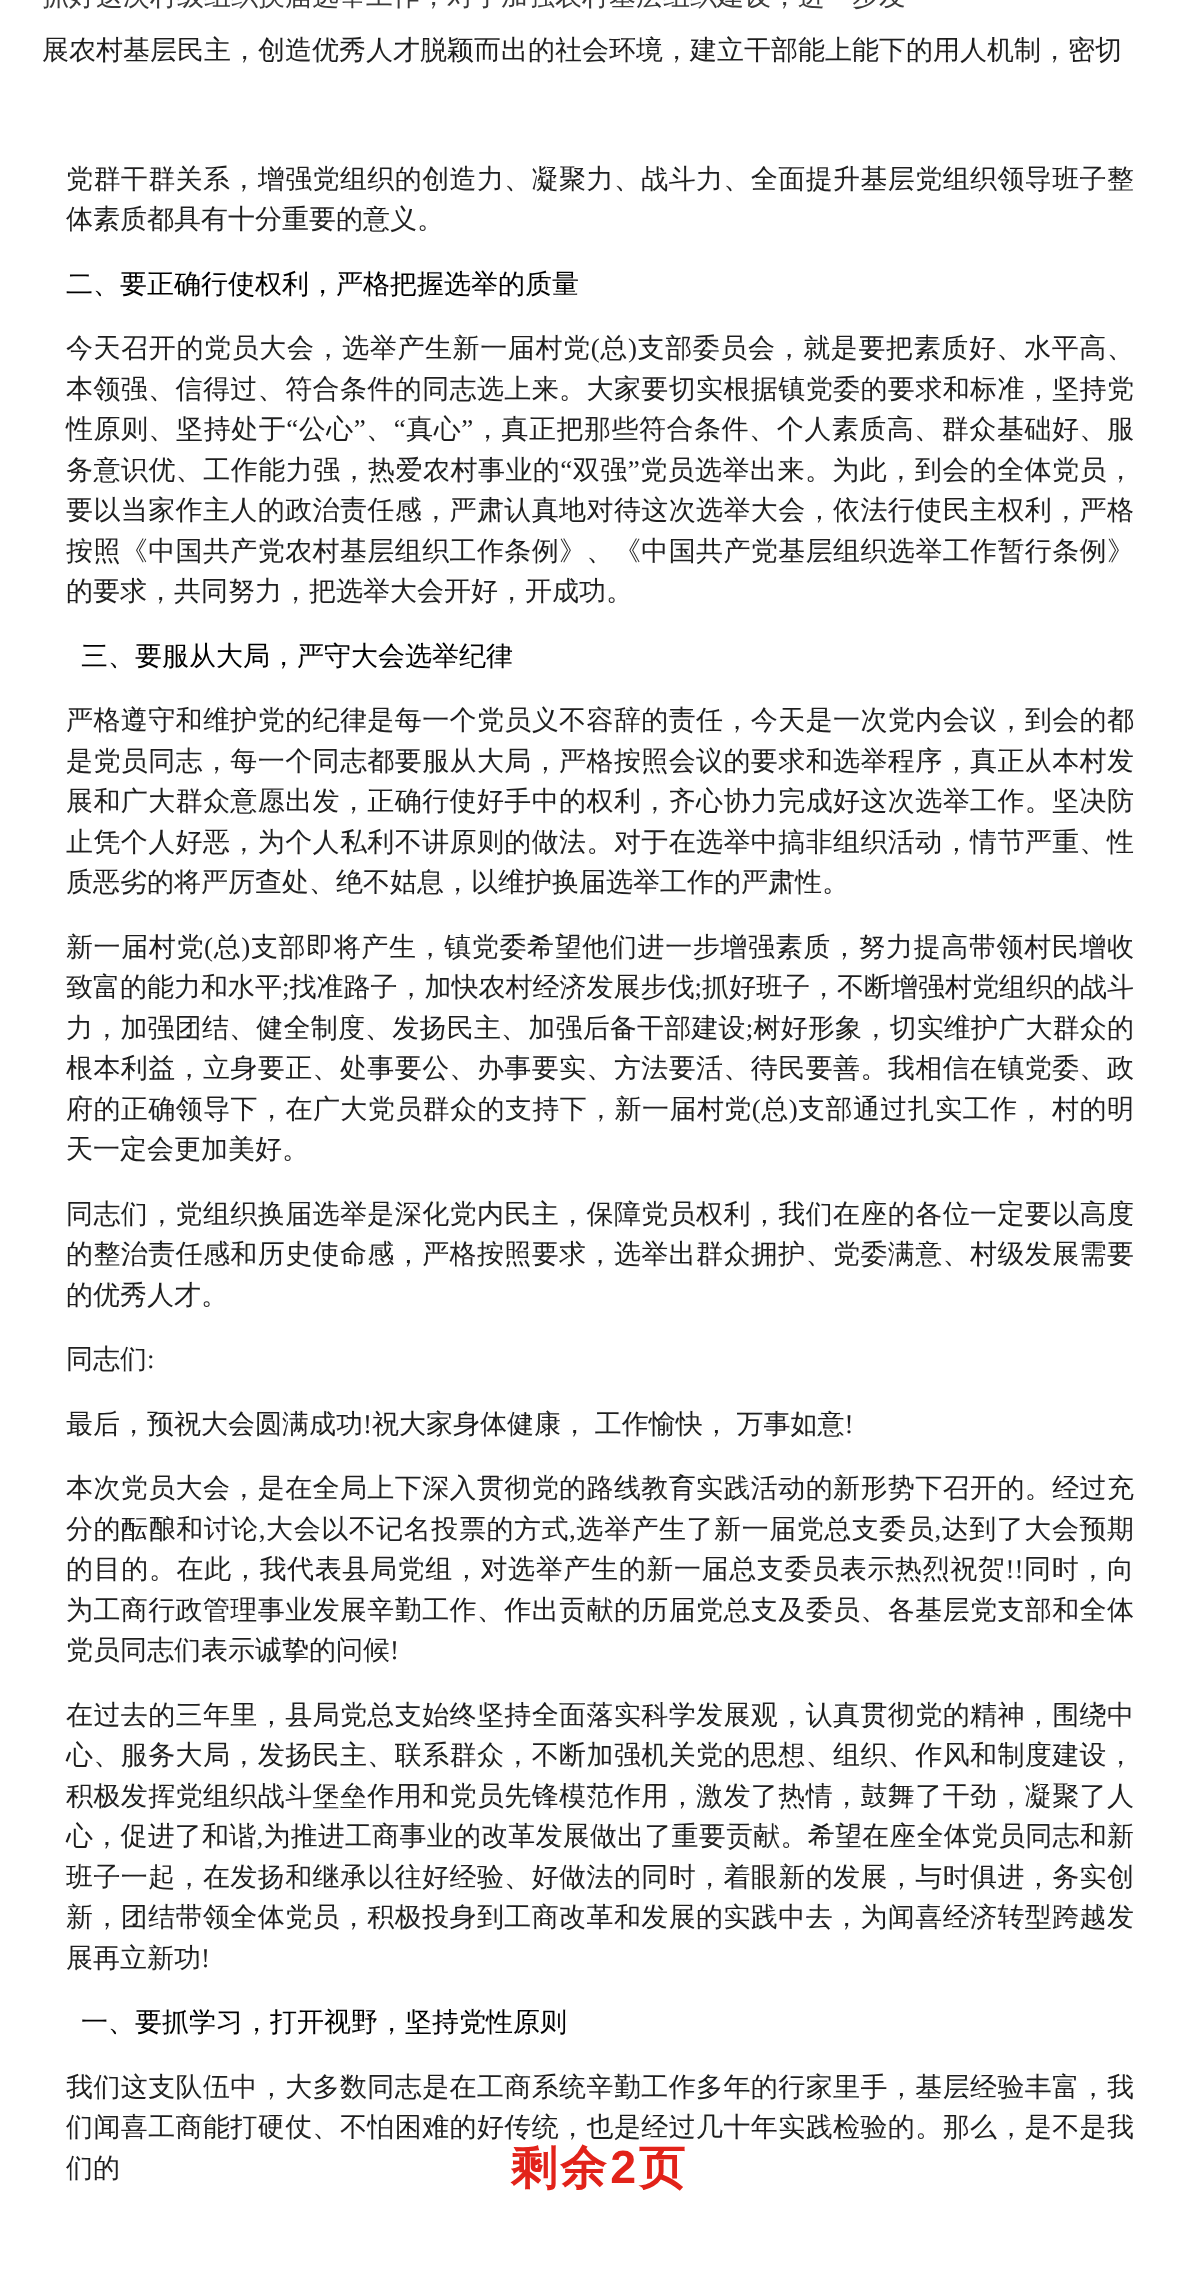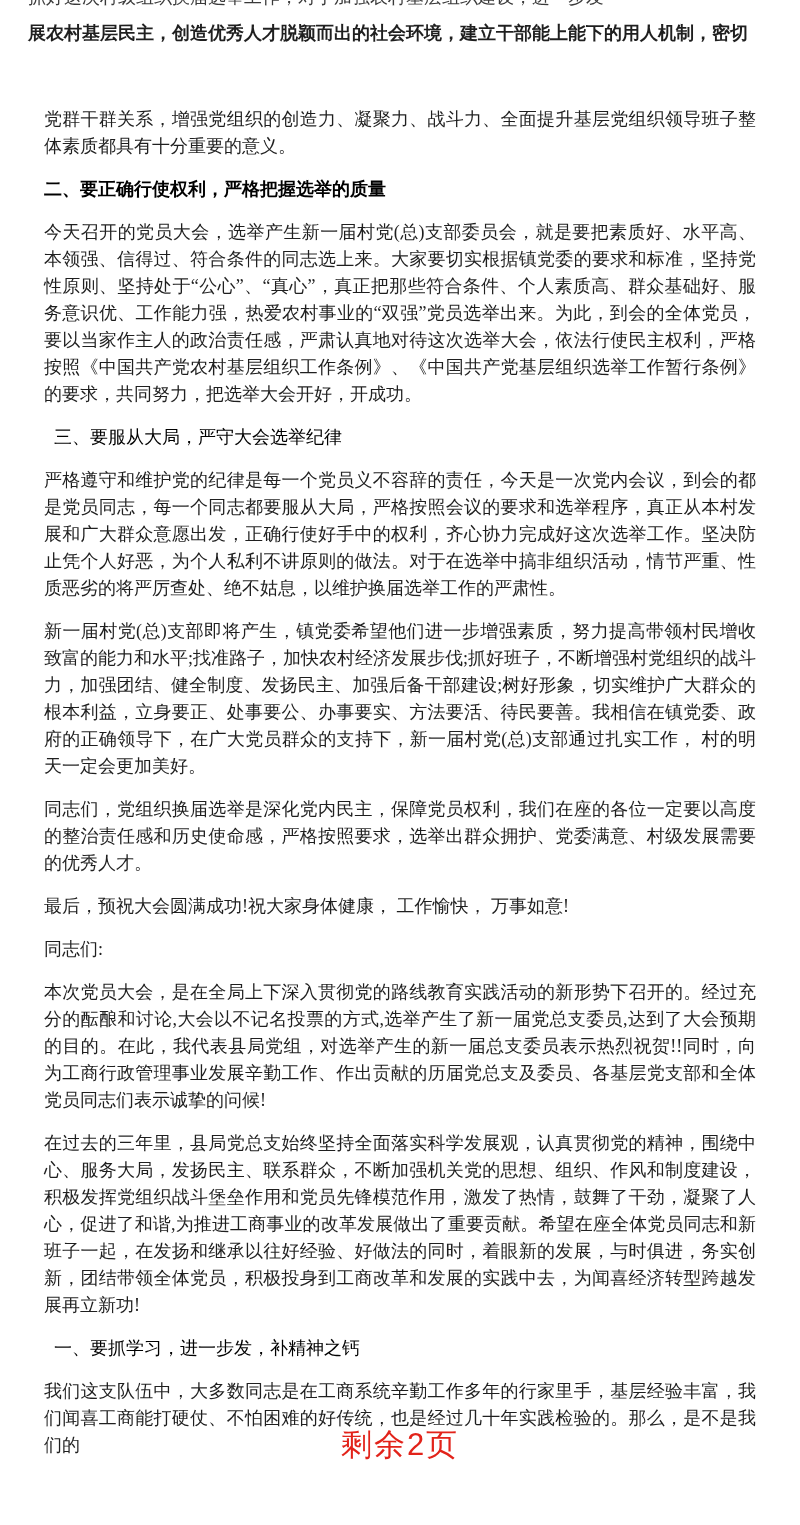--- a/index.html
+++ b/index.html
@@ -14,35 +14,35 @@
   }
   .textcol {
     position: absolute;
     left: 28px;
     width: 744px;
     font-size: 18px;
     line-height: 27px;
     text-align: justify;
   }
   .clip-line { top: -16px; height: 27px; overflow: hidden; color: #3a3a3a; }
-  .line2 { top: 20px; font-weight: bold; }
+  .line2 { top: 20px; }
   .body-text { top: 90px; }
   .body-text p { margin: 16px; padding: 0; }
-  .body-text p.heading { font-weight: bold; color: #000; }
+  .body-text p.heading { font-weight: normal; color: #000; }
   .body-text p.heading_indent { font-weight: normal; color: #000; text-indent: 10px; }
   .footer-note {
     position: absolute;
     top: 1424px;
     left: 0;
     width: 100%;
     display: flex;
     justify-content: center;
     gap: 52px;
     font-family: "Liberation Sans", "DejaVu Sans", sans-serif;
-    font-weight: normal;
+    font-weight: bold;
     font-size: 31px;
     letter-spacing: 2px;
     align-items: center;
   }
 </style>
 </head>
 <body>
 
 <div class="page">
 
@@ -51,25 +51,25 @@
   <div class="textcol line2">展农村基层民主，创造优秀人才脱颖而出的社会环境，建立干部能上能下的用人机制，密切</div>
 
   <div class="textcol body-text">
       <p class="paragraph">党群干群关系，增强党组织的创造力、凝聚力、战斗力、全面提升基层党组织领导班子整体素质都具有十分重要的意义。</p>
       <p class="heading">二、要正确行使权利，严格把握选举的质量</p>
       <p class="paragraph">今天召开的党员大会，选举产生新一届村党(总)支部委员会，就是要把素质好、水平高、本领强、信得过、符合条件的同志选上来。大家要切实根据镇党委的要求和标准，坚持党性原则、坚持处于“公心”、“真心”，真正把那些符合条件、个人素质高、群众基础好、服务意识优、工作能力强，热爱农村事业的“双强”党员选举出来。为此，到会的全体党员，要以当家作主人的政治责任感，严肃认真地对待这次选举大会，依法行使民主权利，严格按照《中国共产党农村基层组织工作条例》、《中国共产党基层组织选举工作暂行条例》的要求，共同努力，把选举大会开好，开成功。</p>
       <p class="heading_indent">三、要服从大局，严守大会选举纪律</p>
       <p class="paragraph">严格遵守和维护党的纪律是每一个党员义不容辞的责任，今天是一次党内会议，到会的都是党员同志，每一个同志都要服从大局，严格按照会议的要求和选举程序，真正从本村发展和广大群众意愿出发，正确行使好手中的权利，齐心协力完成好这次选举工作。坚决防止凭个人好恶，为个人私利不讲原则的做法。对于在选举中搞非组织活动，情节严重、性质恶劣的将严厉查处、绝不姑息，以维护换届选举工作的严肃性。</p>
       <p class="paragraph">新一届村党(总)支部即将产生，镇党委希望他们进一步增强素质，努力提高带领村民增收致富的能力和水平;找准路子，加快农村经济发展步伐;抓好班子，不断增强村党组织的战斗力，加强团结、健全制度、发扬民主、加强后备干部建设;树好形象，切实维护广大群众的根本利益，立身要正、处事要公、办事要实、方法要活、待民要善。我相信在镇党委、政府的正确领导下，在广大党员群众的支持下，新一届村党(总)支部通过扎实工作， 村的明天一定会更加美好。</p>
       <p class="paragraph">同志们，党组织换届选举是深化党内民主，保障党员权利，我们在座的各位一定要以高度的整治责任感和历史使命感，严格按照要求，选举出群众拥护、党委满意、村级发展需要的优秀人才。</p>
+      <p class="paragraph">同志们:</p>
       <p class="paragraph">最后，预祝大会圆满成功!祝大家身体健康， 工作愉快， 万事如意!</p>
-      <p class="paragraph">同志们:</p>
       <p class="paragraph">本次党员大会，是在全局上下深入贯彻党的路线教育实践活动的新形势下召开的。经过充分的酝酿和讨论,大会以不记名投票的方式,选举产生了新一届党总支委员,达到了大会预期的目的。在此，我代表县局党组，对选举产生的新一届总支委员表示热烈祝贺!!同时，向为工商行政管理事业发展辛勤工作、作出贡献的历届党总支及委员、各基层党支部和全体党员同志们表示诚挚的问候!</p>
       <p class="paragraph">在过去的三年里，县局党总支始终坚持全面落实科学发展观，认真贯彻党的精神，围绕中心、服务大局，发扬民主、联系群众，不断加强机关党的思想、组织、作风和制度建设，积极发挥党组织战斗堡垒作用和党员先锋模范作用，激发了热情，鼓舞了干劲，凝聚了人心，促进了和谐,为推进工商事业的改革发展做出了重要贡献。希望在座全体党员同志和新班子一起，在发扬和继承以往好经验、好做法的同时，着眼新的发展，与时俱进，务实创新，团结带领全体党员，积极投身到工商改革和发展的实践中去，为闻喜经济转型跨越发展再立新功!</p>
-      <p class="heading_indent">一、要抓学习，进一步发，补精神之钙</p>
+      <p class="heading_indent">一、要抓学习，打开视野，坚持党性原则</p>
       <p class="paragraph">我们这支队伍中，大多数同志是在工商系统辛勤工作多年的行家里手，基层经验丰富，我们闻喜工商能打硬仗、不怕困难的好传统，也是经过几十年实践检验的。那么，是不是我们的</p>
     </div>
 
   <div class="footer-note" style="color: rgb(226, 35, 26);">
     <span>剩余2页</span>
   </div>
 
 </div>
 
 </body></html>

